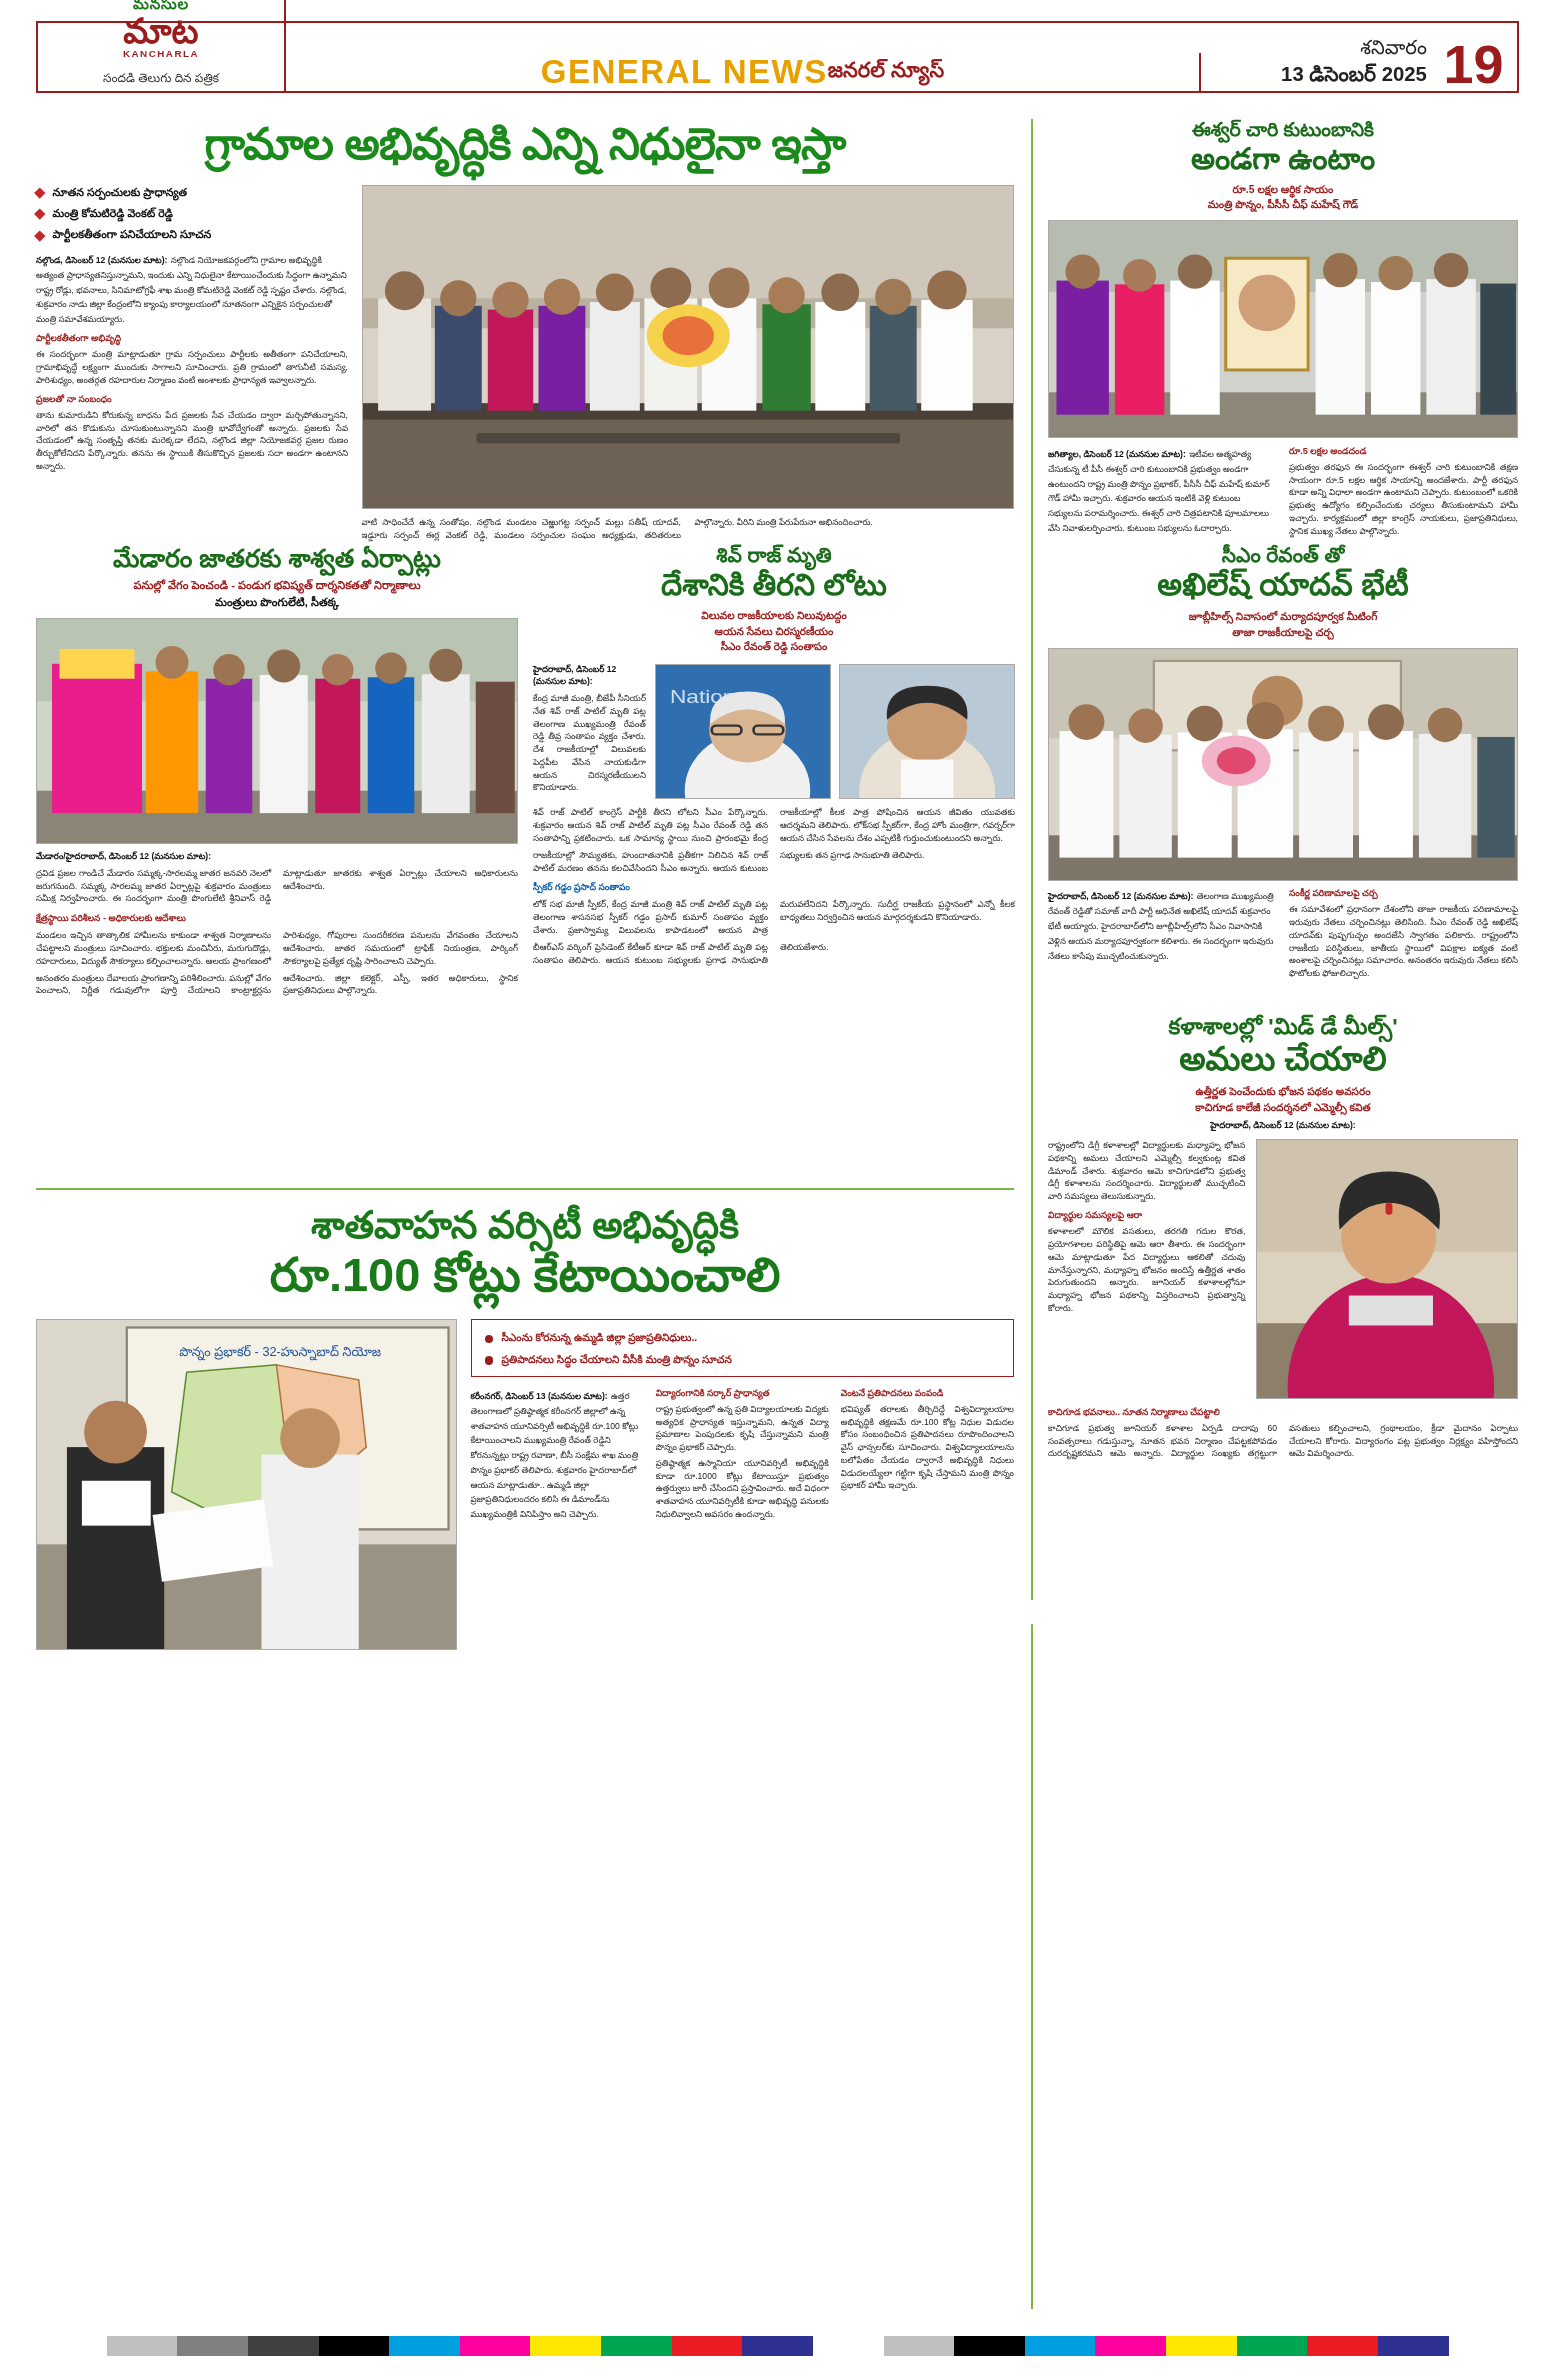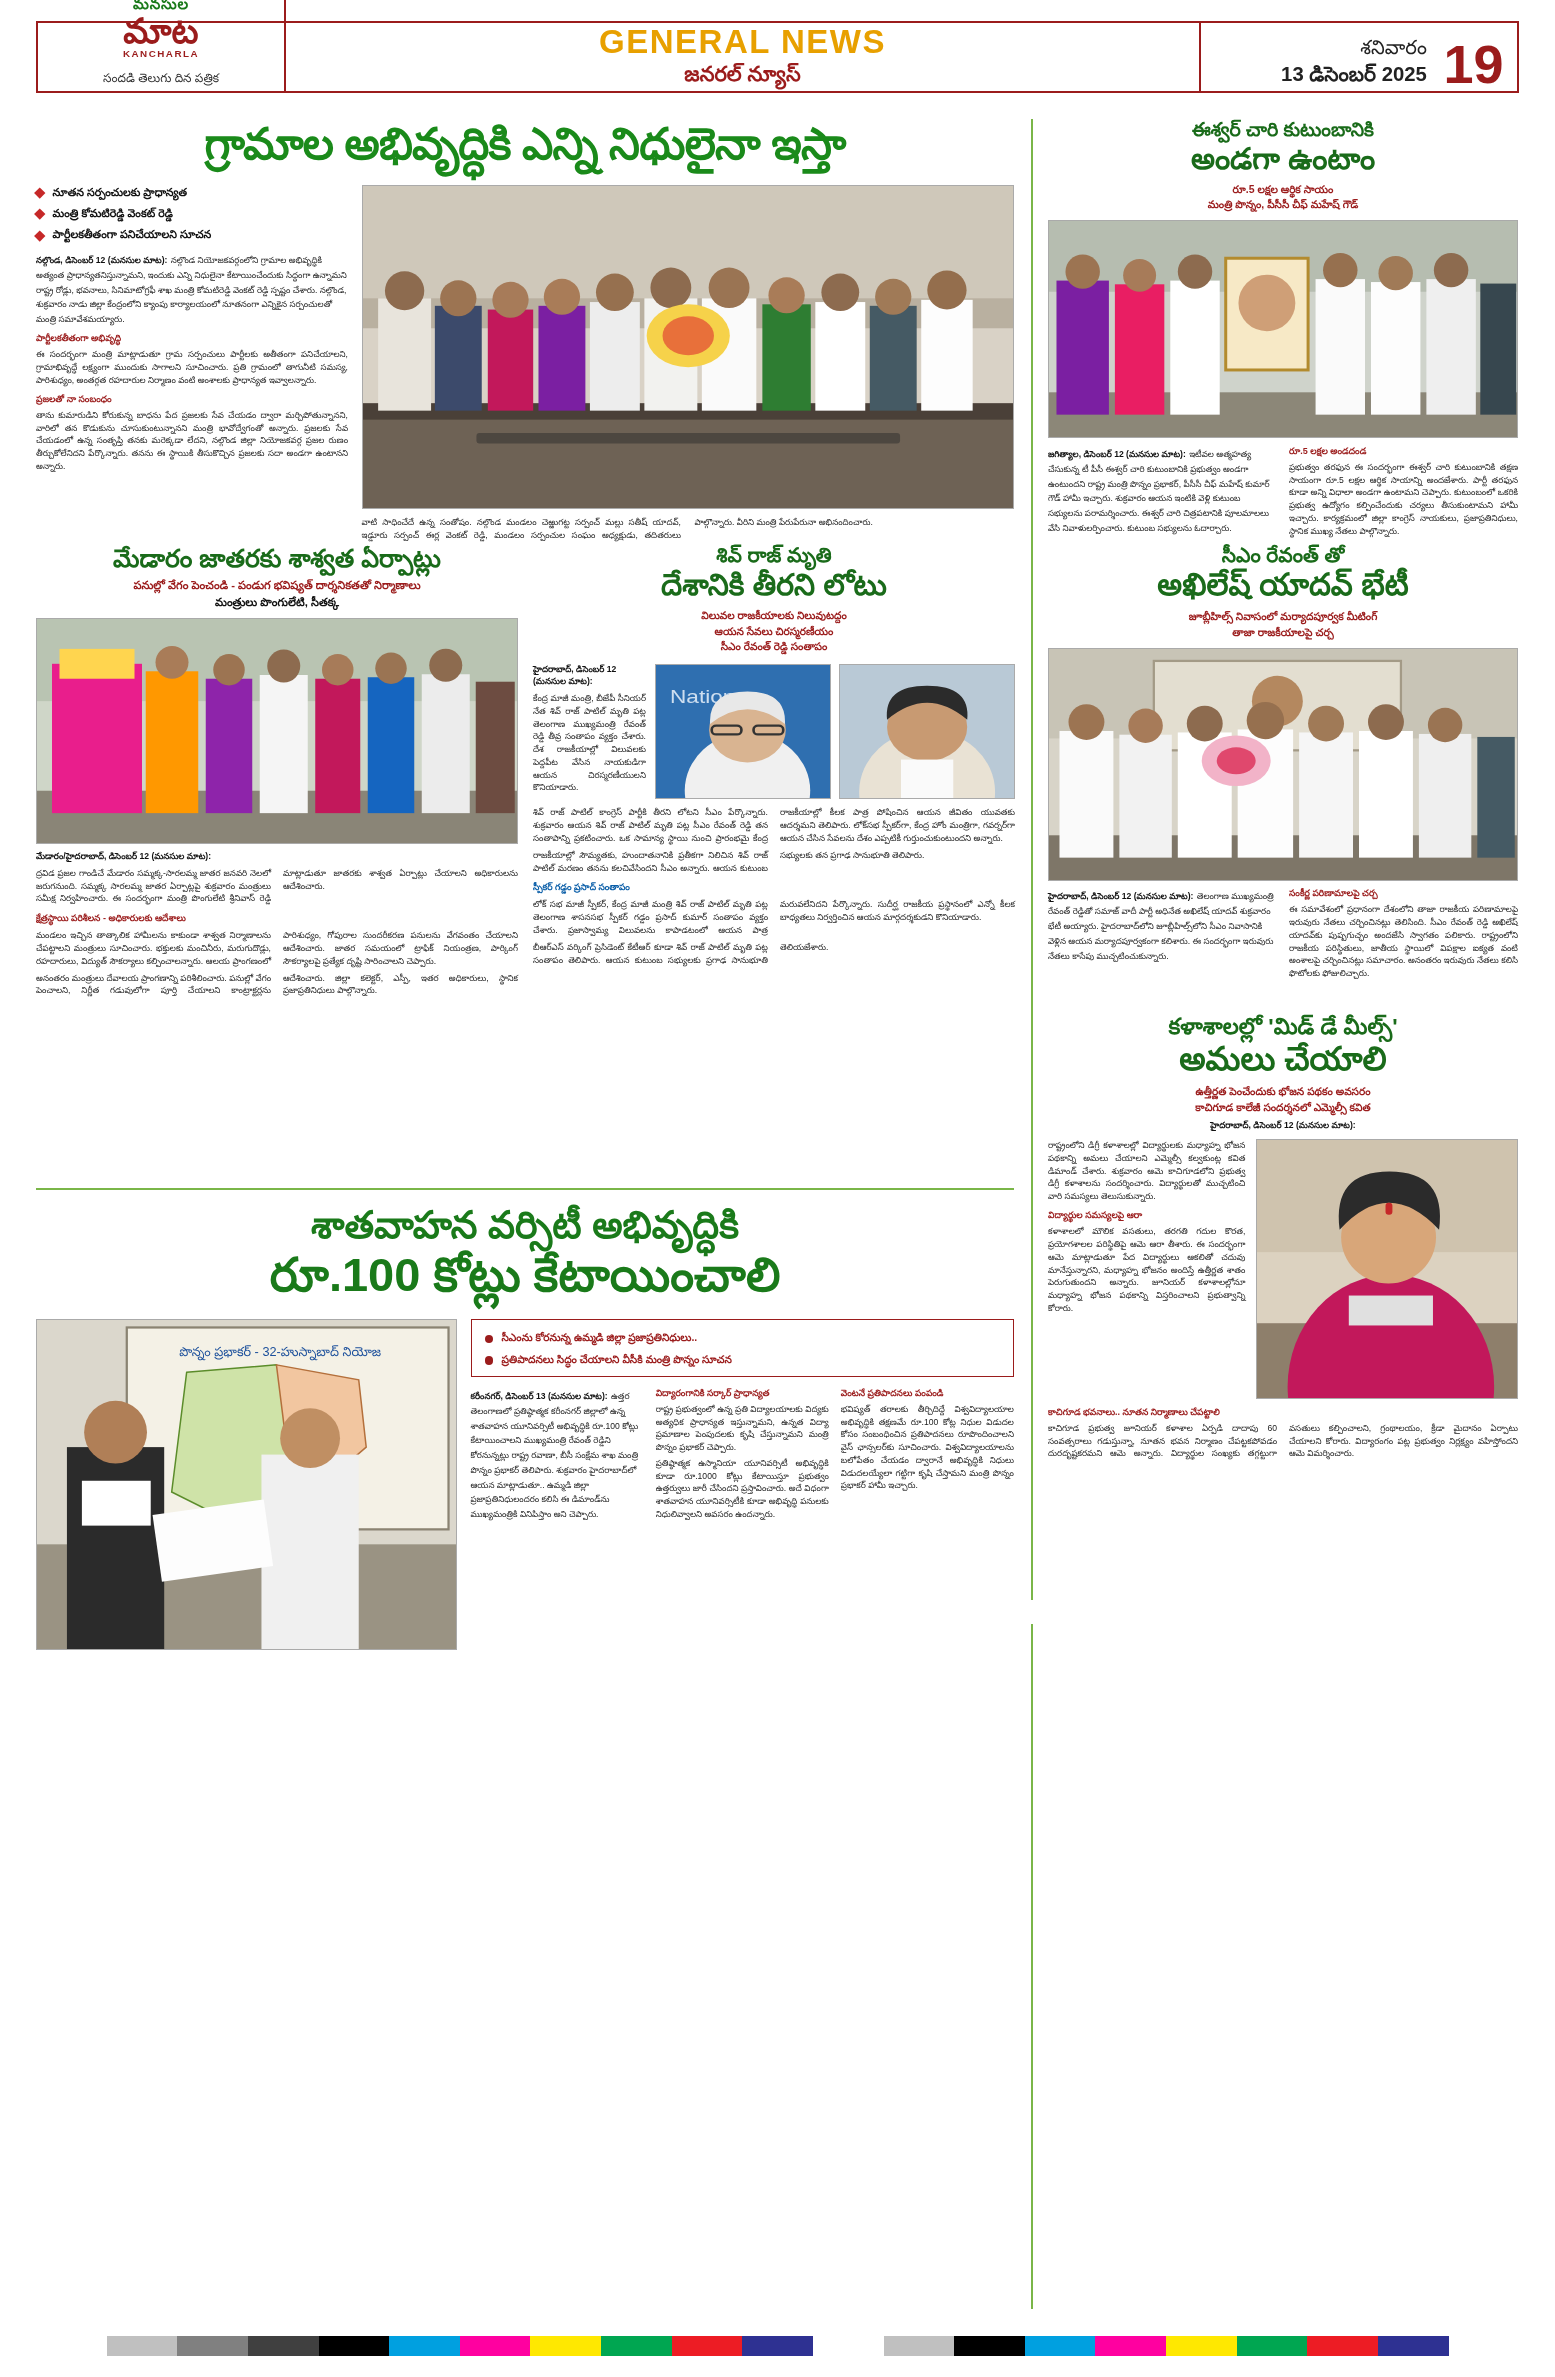--- a/index.html
+++ b/index.html
@@ -35,21 +35,21 @@
     font-size: 35px; color: #9b1c1c; font-weight: bold; line-height: 1;
     margin-top: -3px;
   }
   .mast-logo .line3 {
     font-size: 12px; color: #333; margin-top: 12px;
   }
   .mast-logo .kan {
     font-size: 9.8px; color: #9b1c1c; font-weight: bold; letter-spacing: 1.5px;
   }
   .mast-center {
-    flex: 1; display: flex; flex-direction: column;
+    flex: 1; display: flex; flex-direction: row;
     align-items: center; justify-content: center;
     border-right: 2.3px solid #9b1c1c;
   }
   .mast-center .en {
     font-size: 33px; color: #e8a000; font-weight: bold; letter-spacing: 1.5px;
   }
   .mast-center .te {
     font-size: 21px; color: #9b1c1c; font-weight: bold; margin-top: 1.5px;
   }
   .mast-right {

